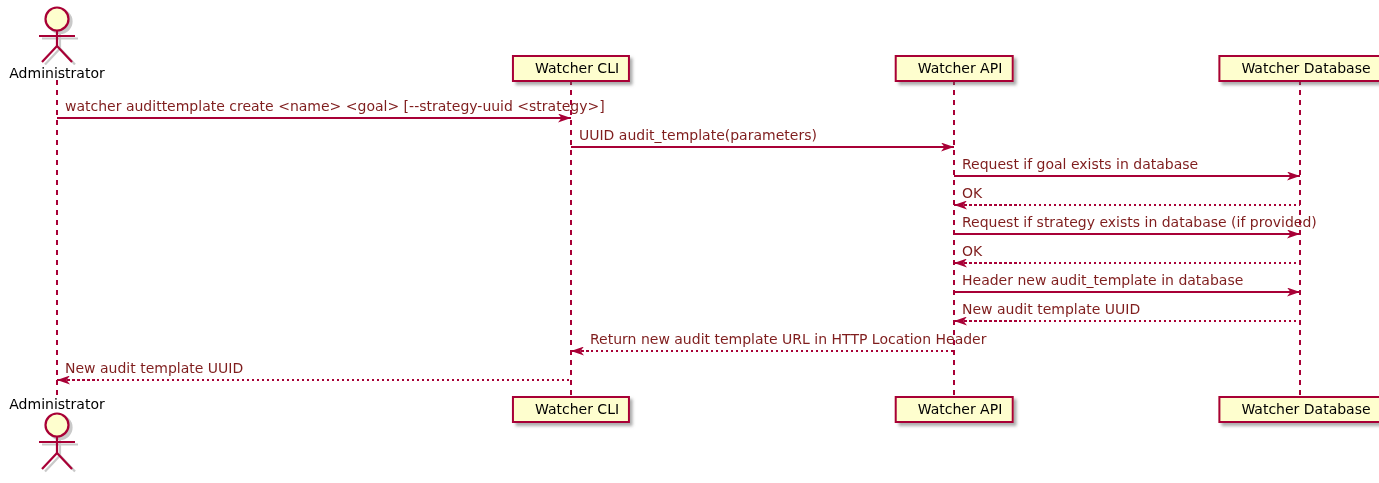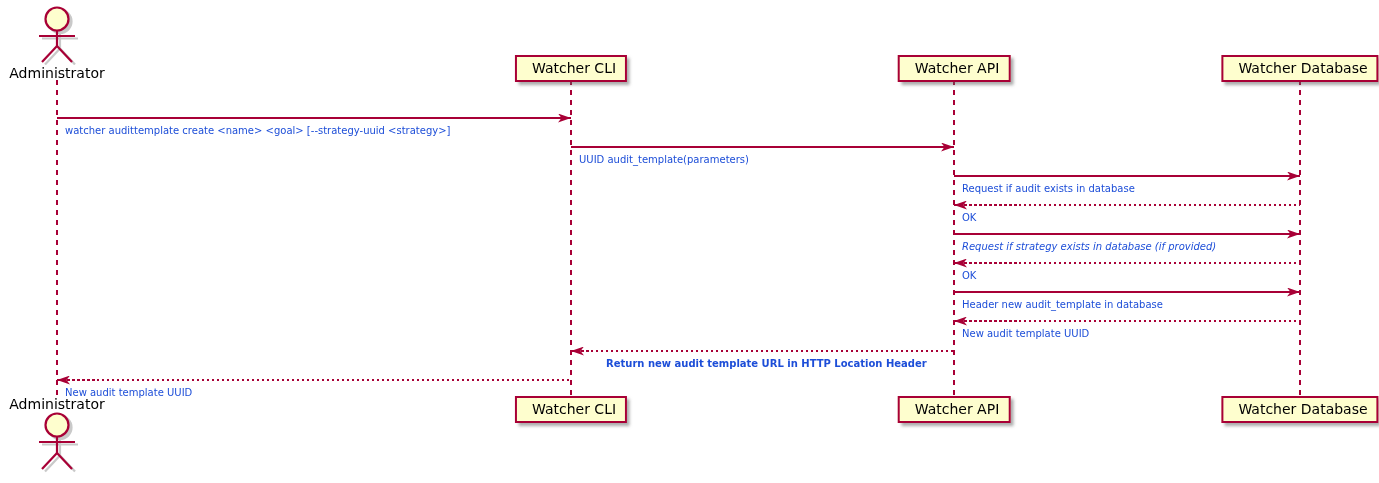--- a/index.html
+++ b/index.html
@@ -15,42 +15,41 @@
     font-family: "DejaVu Sans", "Liberation Sans", sans-serif;
     overflow: hidden;
     color: #000;
     text-align: center;
   }
   .participant {
     position: absolute;
     transform: translateX(-50%);
     background: var(--fill);
     border: 2px solid var(--accent);
-    padding: 3px 9px 4px 15px;
+    padding: 3px 9px 4px 21px;
     font-size: 14px;
     line-height: 16px;
     color: #000;
     white-space: nowrap;
     box-shadow: 3px 3px 3px rgba(100,100,100,0.55);
     z-index: 3;
   }
   .lifeline {
     position: absolute;
     width: 2px;
     z-index: 1;
     background: repeating-linear-gradient(180deg, var(--accent) 0 5px, transparent 5px 10px);
   }
   .msg-label {
     position: absolute;
-    font-size: 10px;
+    font-size: 14px;
     line-height: 15px;
-    color: #1d4ed8;
+    color: #7f1d1d;
     white-space: nowrap;
     z-index: 2;
-    margin-top: 24px;
   }
   .msg-line {
     position: absolute;
     height: 2px;
     z-index: 2;
   }
   .msg-line.solid { background: var(--accent); }
   .msg-line.dashed {
     height: 1.6px;
     background: repeating-linear-gradient(90deg, var(--accent) 0 2.5px, transparent 2.5px 5px);
@@ -131,35 +130,35 @@
     <div class="participant" style="left: 1300px; top: 55px;">Watcher Database</div>
     <div class="participant" style="left: 1300px; top: 396px;">Watcher Database</div>
     <div class="msg-line solid" style="left: 57px; top: 117px; width: 514px;"></div>
     <div class="arrowhead right" style="top: 113.5px; left: 558px;"></div>
     <div class="msg-label" style="left: 65px; top: 99px;">watcher audittemplate create &lt;name&gt; &lt;goal&gt; [--strategy-uuid &lt;strategy&gt;]</div>
     <div class="msg-line solid" style="left: 571px; top: 146px; width: 383px;"></div>
     <div class="arrowhead right" style="top: 142.5px; left: 941px;"></div>
     <div class="msg-label" style="left: 579px; top: 128px;">UUID audit_template(parameters)</div>
     <div class="msg-line solid" style="left: 954px; top: 175px; width: 346px;"></div>
     <div class="arrowhead right" style="top: 171.5px; left: 1287px;"></div>
-    <div class="msg-label" style="left: 962px; top: 157px;">Request if audit exists in database</div>
+    <div class="msg-label" style="left: 962px; top: 157px;">Request if goal exists in database</div>
     <div class="msg-line dashed" style="left: 954px; top: 204px; width: 346px;"></div>
     <div class="arrowhead left" style="top: 200.5px; left: 954px;"></div>
     <div class="msg-label" style="left: 962px; top: 186px;">OK</div>
     <div class="msg-line solid" style="left: 954px; top: 233px; width: 346px;"></div>
     <div class="arrowhead right" style="top: 229.5px; left: 1287px;"></div>
-    <div class="msg-label" style="left: 962px; top: 215px; font-style: italic;">Request if strategy exists in database (if provided)</div>
+    <div class="msg-label" style="left: 962px; top: 215px;">Request if strategy exists in database (if provided)</div>
     <div class="msg-line dashed" style="left: 954px; top: 262px; width: 346px;"></div>
     <div class="arrowhead left" style="top: 258.5px; left: 954px;"></div>
     <div class="msg-label" style="left: 962px; top: 244px;">OK</div>
     <div class="msg-line solid" style="left: 954px; top: 291px; width: 346px;"></div>
     <div class="arrowhead right" style="top: 287.5px; left: 1287px;"></div>
     <div class="msg-label" style="left: 962px; top: 273px;">Header new audit_template in database</div>
     <div class="msg-line dashed" style="left: 954px; top: 320px; width: 346px;"></div>
     <div class="arrowhead left" style="top: 316.5px; left: 954px;"></div>
     <div class="msg-label" style="left: 962px; top: 302px;">New audit template UUID</div>
     <div class="msg-line dashed" style="left: 571px; top: 350px; width: 383px;"></div>
     <div class="arrowhead left" style="top: 346.5px; left: 571px;"></div>
-    <div class="msg-label" style="left: 606px; top: 332px; font-weight: bold;">Return new audit template URL in HTTP Location Header</div>
+    <div class="msg-label" style="left: 590px; top: 332px;">Return new audit template URL in HTTP Location Header</div>
     <div class="msg-line dashed" style="left: 57px; top: 379px; width: 514px;"></div>
     <div class="arrowhead left" style="top: 375.5px; left: 57px;"></div>
     <div class="msg-label" style="left: 65px; top: 361px;">New audit template UUID</div>
   </div>
 
 </body></html>

